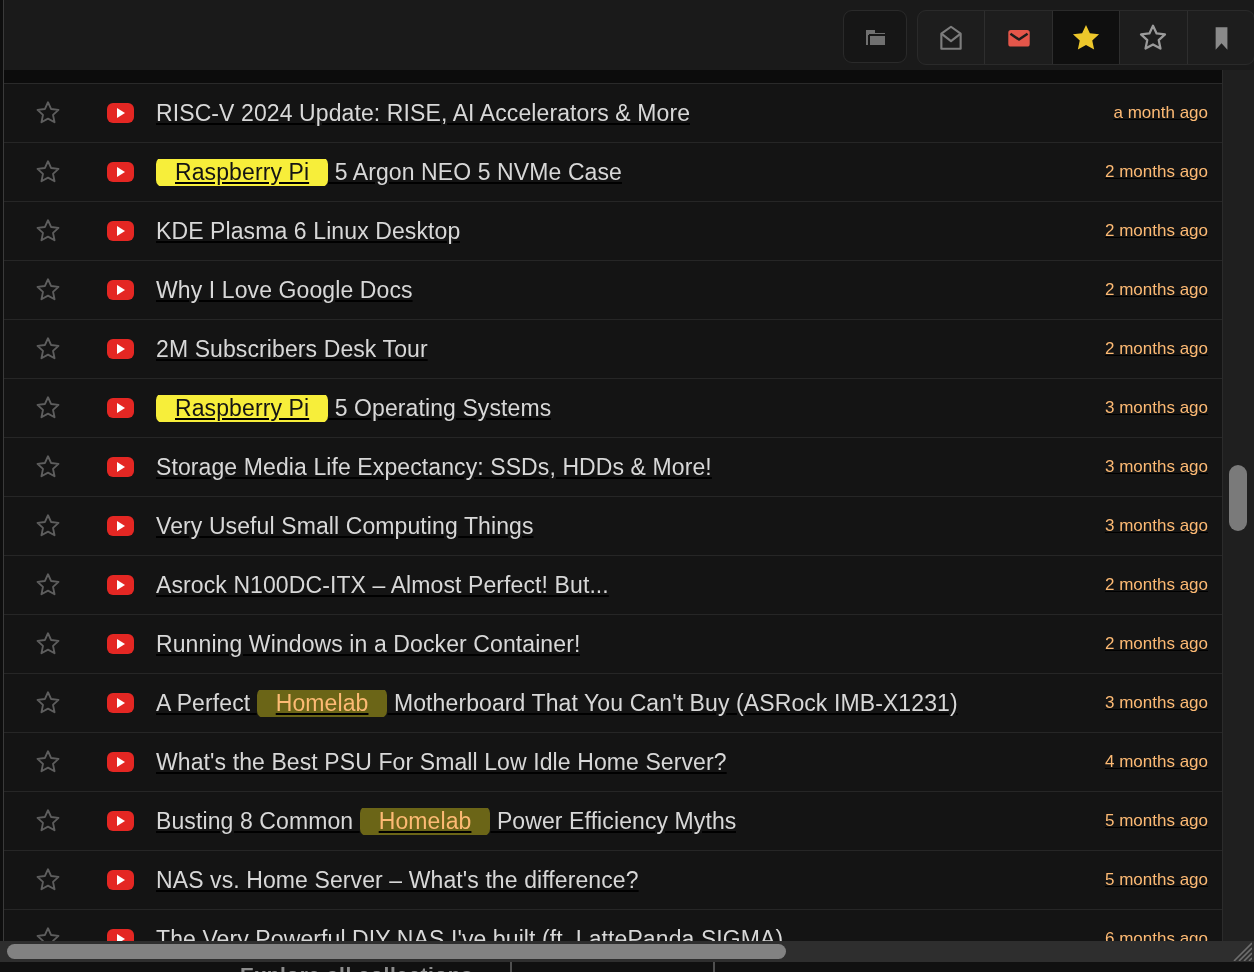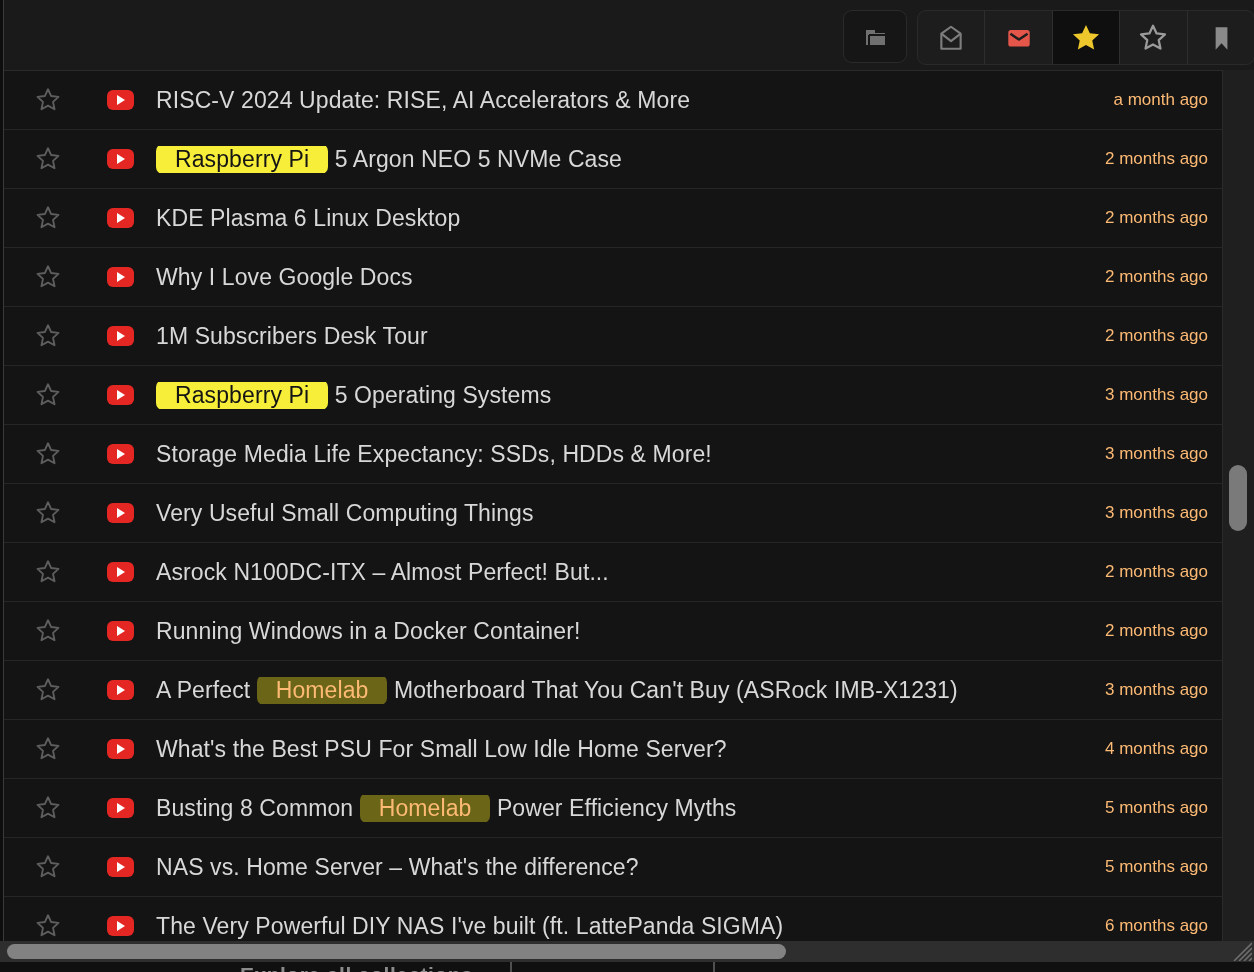--- a/index.html
+++ b/index.html
@@ -13,21 +13,21 @@
   
   .toolbar{position:absolute;left:4px;top:0;right:0;height:70px;background:#1a1a1a;}
   .tool-btn{position:absolute;box-sizing:border-box;display:flex;align-items:center;justify-content:center;cursor:pointer;}
   .folder-btn{left:839px;top:10px;width:64px;height:53px;background:#161616;border:1px solid #2a2a2a;border-radius:9px;}
   .filter-group{position:absolute;left:913px;top:10px;width:336px;height:53px;background:#1d1d1d;border:1px solid #2a2a2a;border-radius:9px;display:flex;overflow:hidden;}
   .filter-cell{width:67px;height:100%;display:flex;align-items:center;justify-content:center;border-left:1px solid #2e2e2e;cursor:pointer;}
   .filter-cell:first-child{border-left:none;}
   .filter-cell.active{background:#0f0f0f;}
 
   
-  .list{position:absolute;left:4px;top:70px;width:1218px;height:871px;background:#141414;overflow:hidden;}
+  .list{position:absolute;left:4px;top:83px;width:1218px;height:871px;background:#141414;overflow:hidden;text-decoration:underline;}
   .row{box-sizing:border-box;height:59px;display:flex;align-items:center;border-top:1px solid #262626;padding:0 14px 0 30px;cursor:pointer;}
   .row:first-child{border-top:1px solid #2a2a2a;}
   .row .star{width:28px;height:28px;flex:0 0 28px;display:flex;align-items:center;justify-content:center;}
   .yt-icon{flex:0 0 27px;width:27px;height:20px;margin-left:45px;background:#e42723;border-radius:6px;position:relative;}
   .yt-icon::after{content:"";position:absolute;left:10px;top:5px;border-left:8px solid #fff;border-top:5px solid transparent;border-bottom:5px solid transparent;}
   .title{margin-left:22px;font-size:23px;color:#d8d8d8;white-space:nowrap;overflow:hidden;letter-spacing:.1px;}
   .hl{padding:2px 19px;border-radius:7px;color:#141414;}
   .hl-yellow{background:#f7ee3a;}
   .hl-olive{background:#6b6517;color:#fdba74;}
   .time{margin-left:auto;font-size:17px;color:#fdba74;white-space:nowrap;padding-left:16px;}
@@ -147,21 +147,21 @@
     <span class="time">2 months ago</span>
   </div>
 
   <div class="row">
     <span class="star">
       <svg width="28" height="28" viewBox="0 0 24 24">
         <path d="M12 2.8 L14.7 8.6 L21 9.3 L16.3 13.6 L17.6 19.9 L12 16.8 L6.4 19.9 L7.7 13.6 L3 9.3 L9.3 8.6 Z" fill="none" stroke="#5e5e5e" stroke-width="1.6" stroke-linejoin="round"></path>
       </svg>
     </span>
     <span class="yt-icon"></span>
-    <span class="title"><span>1M Subscribers Desk Tour</span></span>
+    <span class="title"><span>2M Subscribers Desk Tour</span></span>
     <span class="time">2 months ago</span>
   </div>
 
   <div class="row">
     <span class="star">
       <svg width="28" height="28" viewBox="0 0 24 24">
         <path d="M12 2.8 L14.7 8.6 L21 9.3 L16.3 13.6 L17.6 19.9 L12 16.8 L6.4 19.9 L7.7 13.6 L3 9.3 L9.3 8.6 Z" fill="none" stroke="#5e5e5e" stroke-width="1.6" stroke-linejoin="round"></path>
       </svg>
     </span>
     <span class="yt-icon"></span>

